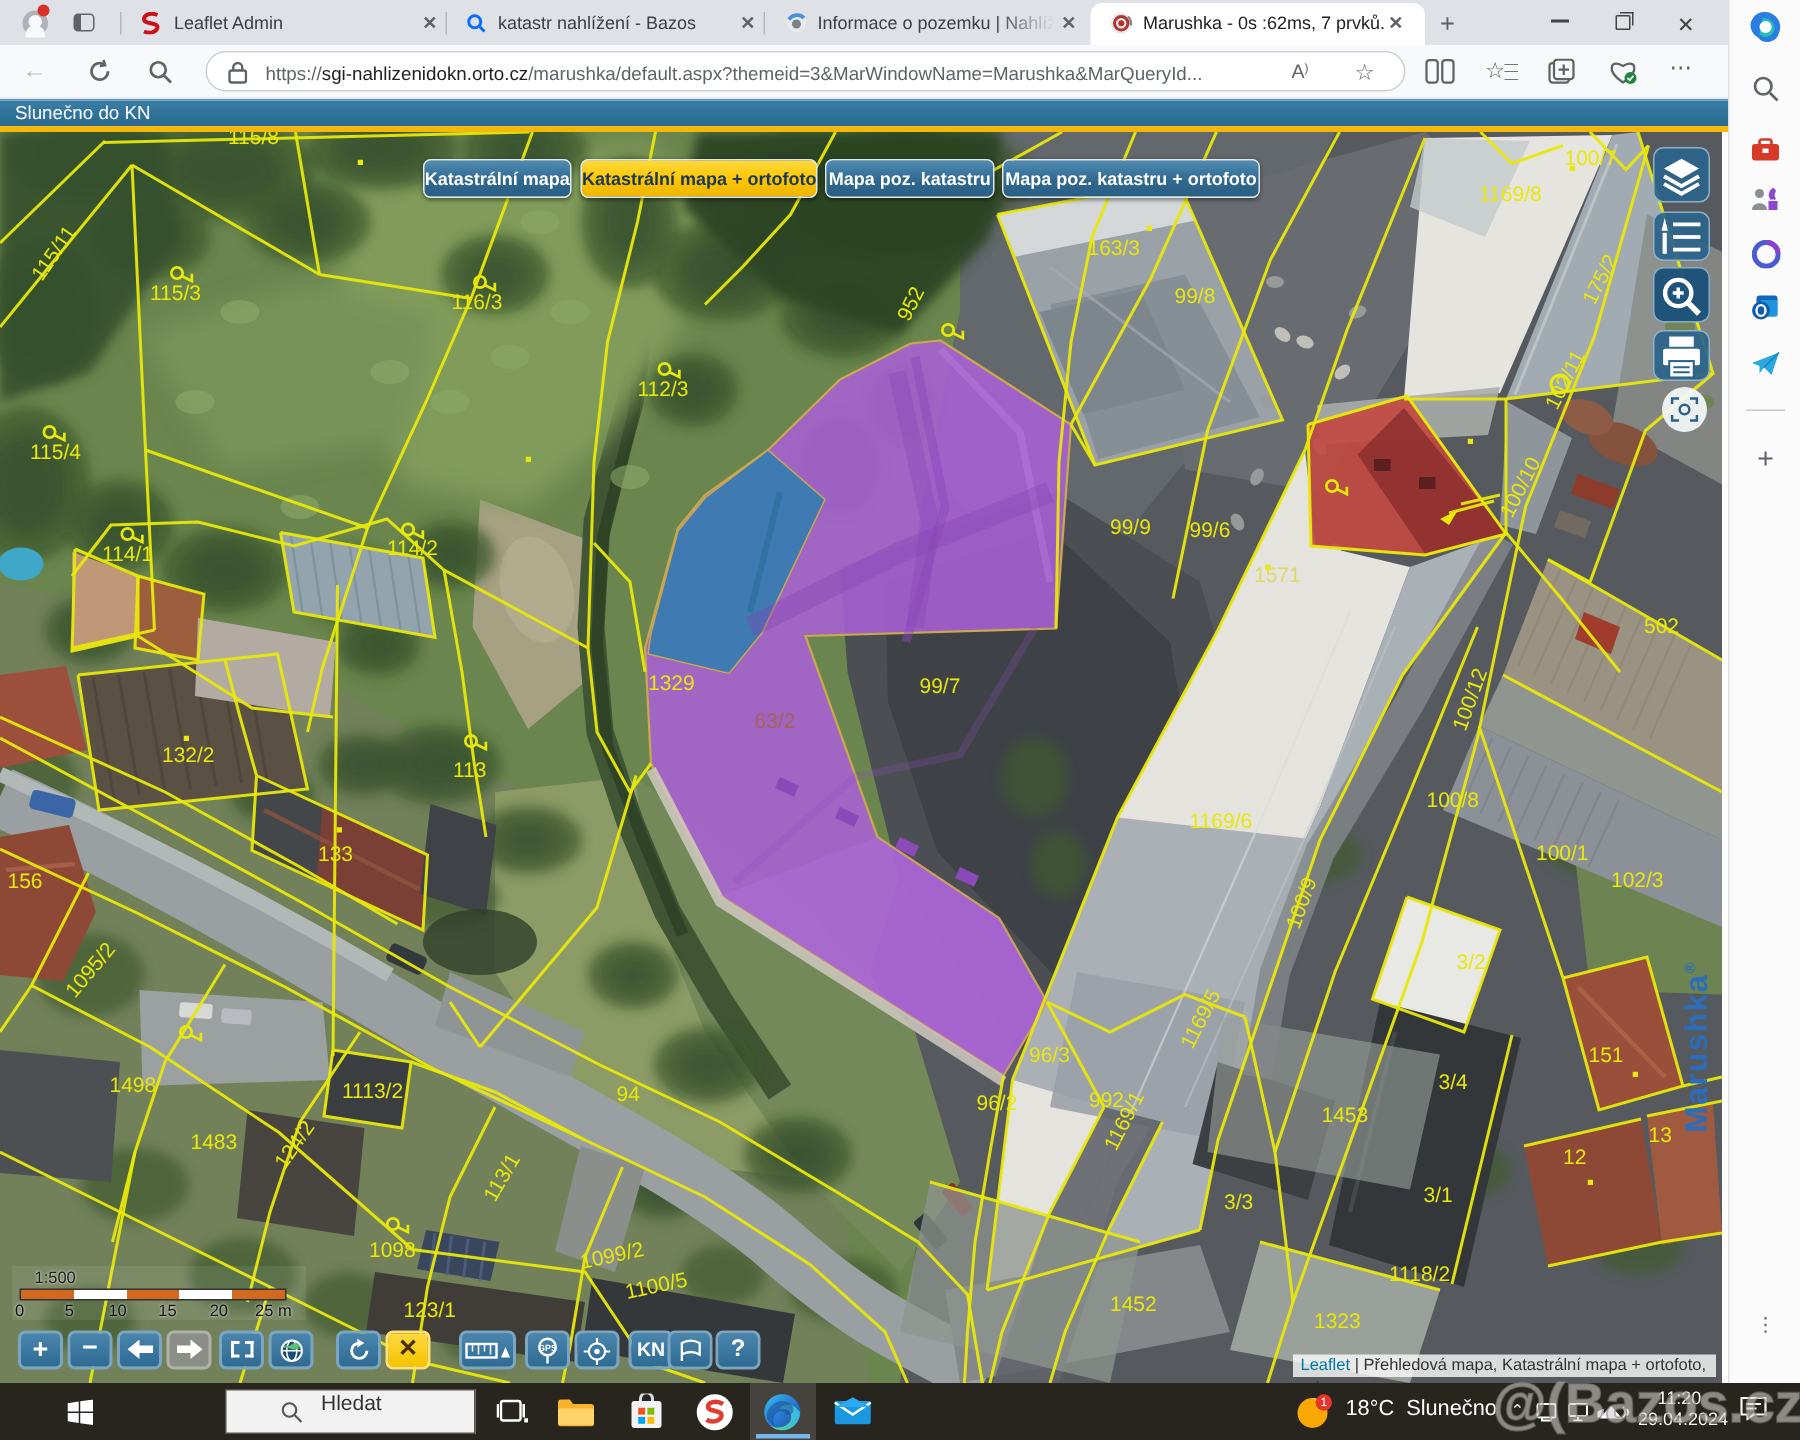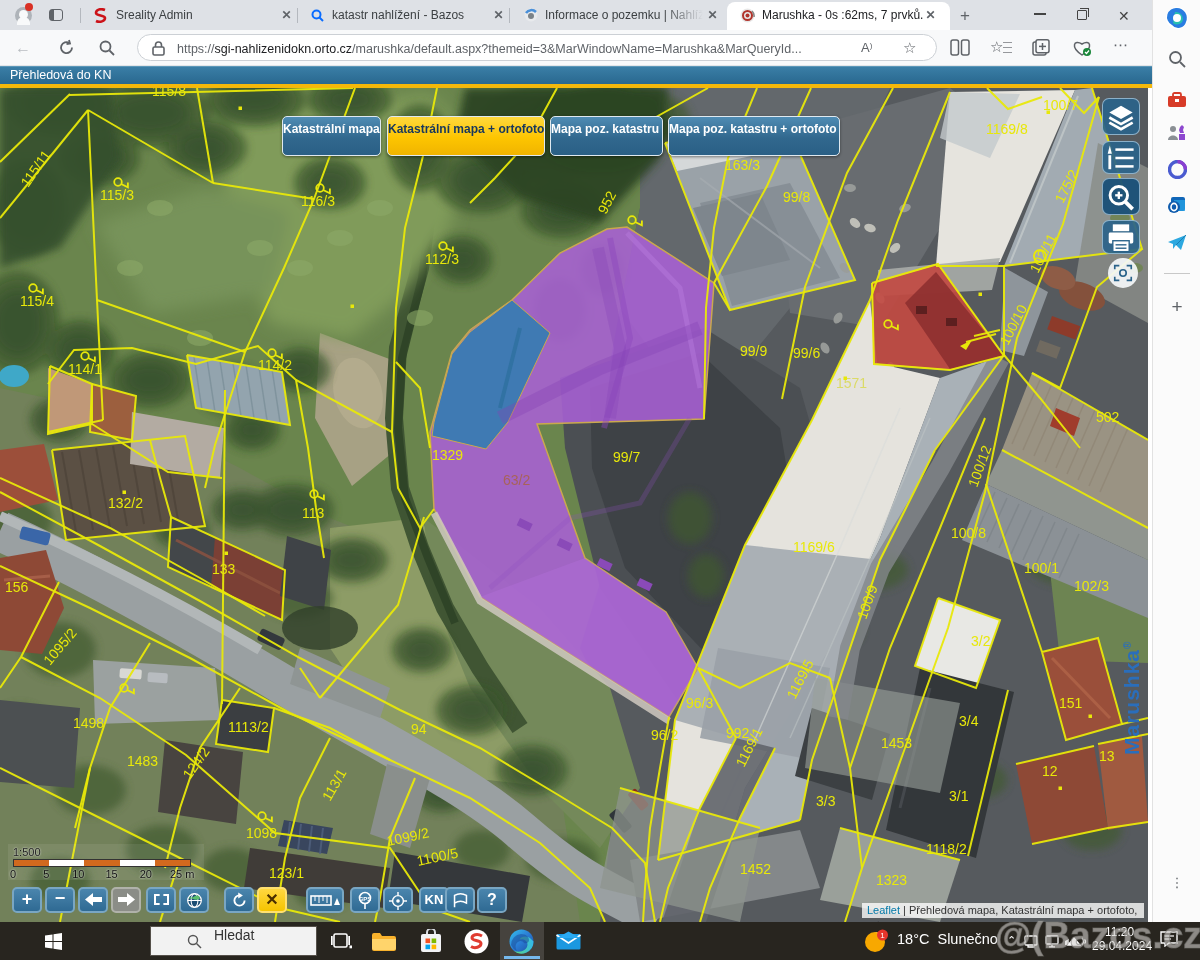--- a/index.html
+++ b/index.html
@@ -7,21 +7,21 @@
 .tabtxt{position:absolute;top:8px;font-size:12px;color:#3c4043;white-space:nowrap;overflow:hidden}
 .tabx{position:absolute;top:9px;width:13px;height:13px;color:#5f6368;font-size:12px;line-height:13px;text-align:center;font-weight:bold}
 .tsep{position:absolute;top:8px;width:1px;height:15px;background:#b4b8be}
 #activetab{position:absolute;left:727px;top:2px;width:223px;height:28px;background:#fff;border-radius:8px 8px 0 0}
 #toolbar{position:absolute;left:0;top:30px;width:1152px;height:36px;background:#f8f9fa;border-bottom:1px solid #e3e5e8}
 #addrpill{position:absolute;left:137px;top:4px;width:800px;height:27px;background:#fff;border:1px solid #ccd0d5;border-radius:14px}
 #urltext{position:absolute;left:39px;top:7px;font-size:12.5px;color:#5f6368;white-space:nowrap}
 #bluebar{position:absolute;left:0;top:66px;width:1155px;height:18px;background:linear-gradient(#3a7ea6,#29688f);color:#fff;font-size:12.5px;line-height:17px;padding-left:10px;border-top:1px solid #5b97b8}
 #goldline{position:absolute;left:0;top:84px;width:1155px;height:4px;background:#f4b80a}
 #map{position:absolute;left:0;top:88px;width:1148px;height:834px;overflow:hidden}
-.mapbtn{position:absolute;top:28px;height:40px;white-space:nowrap;border-radius:5px;border:1px solid #dfe9f0;color:#fff;font-size:12px;font-weight:bold;text-align:left;background:linear-gradient(#4f8cb4 0%,#31688e 55%,#2a5f85 100%);box-shadow:0 1px 3px rgba(0,0,0,.45);line-height:24px}
+.mapbtn{position:absolute;top:18px;height:26px;white-space:nowrap;border-radius:5px;border:1px solid #dfe9f0;color:#fff;font-size:12px;font-weight:bold;text-align:center;background:linear-gradient(#4f8cb4 0%,#31688e 55%,#2a5f85 100%);box-shadow:0 1px 3px rgba(0,0,0,.45);line-height:24px}
 .mapbtn.yl{background:linear-gradient(#ffd83d 0%,#fdc500 55%,#f0b400 100%);color:#17375e}
 .rtool{position:absolute;left:1102px;width:38px;height:37px;background:rgba(42,99,138,.92);border:1px solid rgba(180,210,230,.7);border-radius:7px}
 .bbtn{position:absolute;top:799px;height:26px;background:linear-gradient(#4a85ad,#2f6a93);border:2px solid #79a6c3;border-radius:5px;color:#fff;font-weight:bold;text-align:center}
 #sidebar{position:absolute;left:1152px;top:0;width:48px;height:922px;background:#fbfbfb;border-left:1px solid #e2e2e2}
 .sic{position:absolute;left:0;width:48px;text-align:center}
 #taskbar{position:absolute;left:0;top:922px;width:1200px;height:38px;background:#28251f}
 #tsearch{position:absolute;left:150px;top:926px;width:167px;height:30px;background:#f2f2f2;border:1px solid #55504a;z-index:51}
 .tbi{position:absolute;top:922px;height:38px;z-index:51}
 svg.tbi{height:auto}
 #watermark{position:absolute;left:995px;top:915px;font-size:37px;font-weight:bold;color:rgba(208,206,203,.6);-webkit-text-stroke:1.2px rgba(120,118,115,.55);letter-spacing:0px;z-index:60}
@@ -32,21 +32,21 @@
       <div style="position:absolute;left:15px;top:7px;width:17px;height:17px;border-radius:50%;background:#aeb3b9"></div>
       <div style="position:absolute;left:19px;top:10px;width:9px;height:9px;border-radius:50%;background:#f8f9fa"></div>
       <div style="position:absolute;left:17px;top:17px;width:13px;height:8px;border-radius:6px 6px 0 0;background:#f8f9fa"></div>
       <div style="position:absolute;left:25px;top:3px;width:8px;height:8px;border-radius:50%;background:#d93025"></div>
       <div style="position:absolute;left:49px;top:9px;width:14px;height:12px;border:1.5px solid #5f6368;border-radius:3px"></div>
       <div style="position:absolute;left:50px;top:10px;width:4px;height:10px;background:#5f6368"></div>
       <div class="tsep" style="left:80px"></div>
       <svg style="position:absolute;left:94px;top:8px" width="13" height="15" viewBox="0 0 13 15">
         <path d="M11 2 C6 0 2 2 2 5 C2 8 11 7 11 10 C11 13 6 15 2 13" fill="none" stroke="#cc1218" stroke-width="2.6"></path>
       </svg>
-      <div class="tabtxt" style="left:116px;width:150px">Sreality Admin</div>
+      <div class="tabtxt" style="left:116px;width:150px">Leaflet Admin</div>
       <div class="tabx" style="left:280px">✕</div>
       <div class="tsep" style="left:297px"></div>
       <svg style="position:absolute;left:311px;top:9px" width="13" height="13" viewBox="0 0 13 13">
         <circle cx="5.5" cy="5.5" r="4" fill="none" stroke="#0a6cff" stroke-width="2"></circle>
         <line x1="8.5" y1="8.5" x2="12" y2="12" stroke="#0a6cff" stroke-width="2"></line>
       </svg>
       <div class="tabtxt" style="left:332px;width:150px">katastr nahlížení - Bazos</div>
       <div class="tabx" style="left:492px">✕</div>
       <div class="tsep" style="left:509px"></div>
       <svg style="position:absolute;left:524px;top:8px" width="14" height="14" viewBox="0 0 14 14">
@@ -102,21 +102,21 @@
         <line x1="10.5" y1="4" x2="10.5" y2="11" stroke="#5f6368" stroke-width="1.5"></line>
         <line x1="7" y1="7.4" x2="14" y2="7.4" stroke="#5f6368" stroke-width="1.5"></line>
       </svg>
       <svg style="position:absolute;left:1072px;top:9px" width="20" height="18" viewBox="0 0 20 18">
         <path d="M10 16 C-2 8 2 0 10 5 C18 0 22 8 10 16 Z" fill="none" stroke="#5f6368" stroke-width="1.5"></path>
         <circle cx="15" cy="13" r="4" fill="#1a873a"></circle>
         <path d="M13 13 L14.5 14.5 L17 11.5" stroke="#fff" stroke-width="1.2" fill="none"></path>
       </svg>
       <div style="position:absolute;left:1113px;top:6px;font-size:15px;color:#5f6368;letter-spacing:1px">⋯</div>
     </div>
-<div id="bluebar">Přehledová do KN</div>
+<div id="bluebar">Slunečno do KN</div>
 <div id="goldline"></div>
 <div id="map"><svg id="mapsvg" width="1148" height="834" viewBox="0 0 1148 834" xmlns="http://www.w3.org/2000/svg">
         <defs>
           <filter id="b4" x="-50%" y="-50%" width="200%" height="200%">
             <feGaussianBlur stdDeviation="4"></feGaussianBlur>
           </filter>
           <filter id="b8" x="-50%" y="-50%" width="200%" height="200%">
             <feGaussianBlur stdDeviation="8"></feGaussianBlur>
           </filter>
         </defs>
@@ -646,21 +646,21 @@
           <circle cx="10" cy="10" r="2" fill="#fff"></circle>
           <g stroke="#fff" stroke-width="1.6">
             <line x1="10" y1="0" x2="10" y2="4"></line>
             <line x1="10" y1="16" x2="10" y2="20"></line>
             <line x1="0" y1="10" x2="4" y2="10"></line>
             <line x1="16" y1="10" x2="20" y2="10"></line>
           </g>
         </svg></div><div class="bbtn" style="left:419px;width:30px;"><span style="font-size:13px;line-height:21px">KN</span></div><div class="bbtn" style="left:445px;width:30px;"><svg width="17" height="17" viewBox="0 0 20 20" style="margin-top:3px">
           <path d="M3 18 L3 4 Q10 0 17 4 L17 13 Q10 9 3 13 Z" fill="none" stroke="#fff" stroke-width="1.8"></path>
         </svg></div><div class="bbtn" style="left:477px;width:30px;"><span style="font-size:16px;line-height:21px">?</span></div><div style="position:absolute;left:8px;top:756px;width:196px;height:36px;background:rgba(255,255,255,.08)"></div>
-<div style="position:absolute;left:13px;top:758px;font-size:11px;color:#222;text-shadow:0 0 2px #fff">1:500</div>
+<div style="position:absolute;left:23px;top:758px;font-size:11px;color:#222;text-shadow:0 0 2px #fff">1:500</div>
 <div style="position:absolute;left:13px;top:771px;width:178px;height:8px;border:1px solid #333;background:linear-gradient(90deg,#d2691e 0 20%,#fff 20% 40%,#d2691e 40% 60%,#fff 60% 80%,#d2691e 80% 100%)"></div>
 <div style="position:absolute;left:10px;top:780px;width:200px;font-size:11px;color:#111;text-shadow:0 0 2px #fff"><span>0</span><span style="margin-left:27px">5</span><span style="margin-left:23px">10</span><span style="margin-left:21px">15</span><span style="margin-left:22px">20</span><span style="margin-left:18px">25 m</span></div><div style="position:absolute;left:862px;top:815px;width:282px;height:15px;background:rgba(255,255,255,.78);font-size:11px;color:#333;padding-left:5px;line-height:15px"><span style="color:#0078a8">Leaflet</span> | Přehledová mapa, Katastrální mapa + ortofoto, orto</div><div style="position:absolute;left:1120px;top:502px;width:20px;height:170px">
         <div style="transform:rotate(-90deg) translate(-165px,0);transform-origin:0 0;font-size:21px;font-weight:bold;color:#2a6ebb;white-space:nowrap;width:170px;letter-spacing:1px">Marushka<span style="font-size:10px;vertical-align:super">®</span></div>
       </div></div>
 <div id="sidebar">
       <svg class="sic" style="top:6px" width="48" height="24" viewBox="0 0 48 24">
         <circle cx="24" cy="12" r="11" fill="#fff"></circle>
         <path d="M24 2 a10 10 0 0 1 9 14 a8 8 0 0 1 -14 3 a9 9 0 0 1 5 -17" fill="#2a7de1"></path>
         <path d="M22 6 a7 7 0 0 1 8 7 a6 6 0 0 1 -10 4" fill="#27c0b1"></path>
         <circle cx="24" cy="12" r="4" fill="#fff"></circle>

